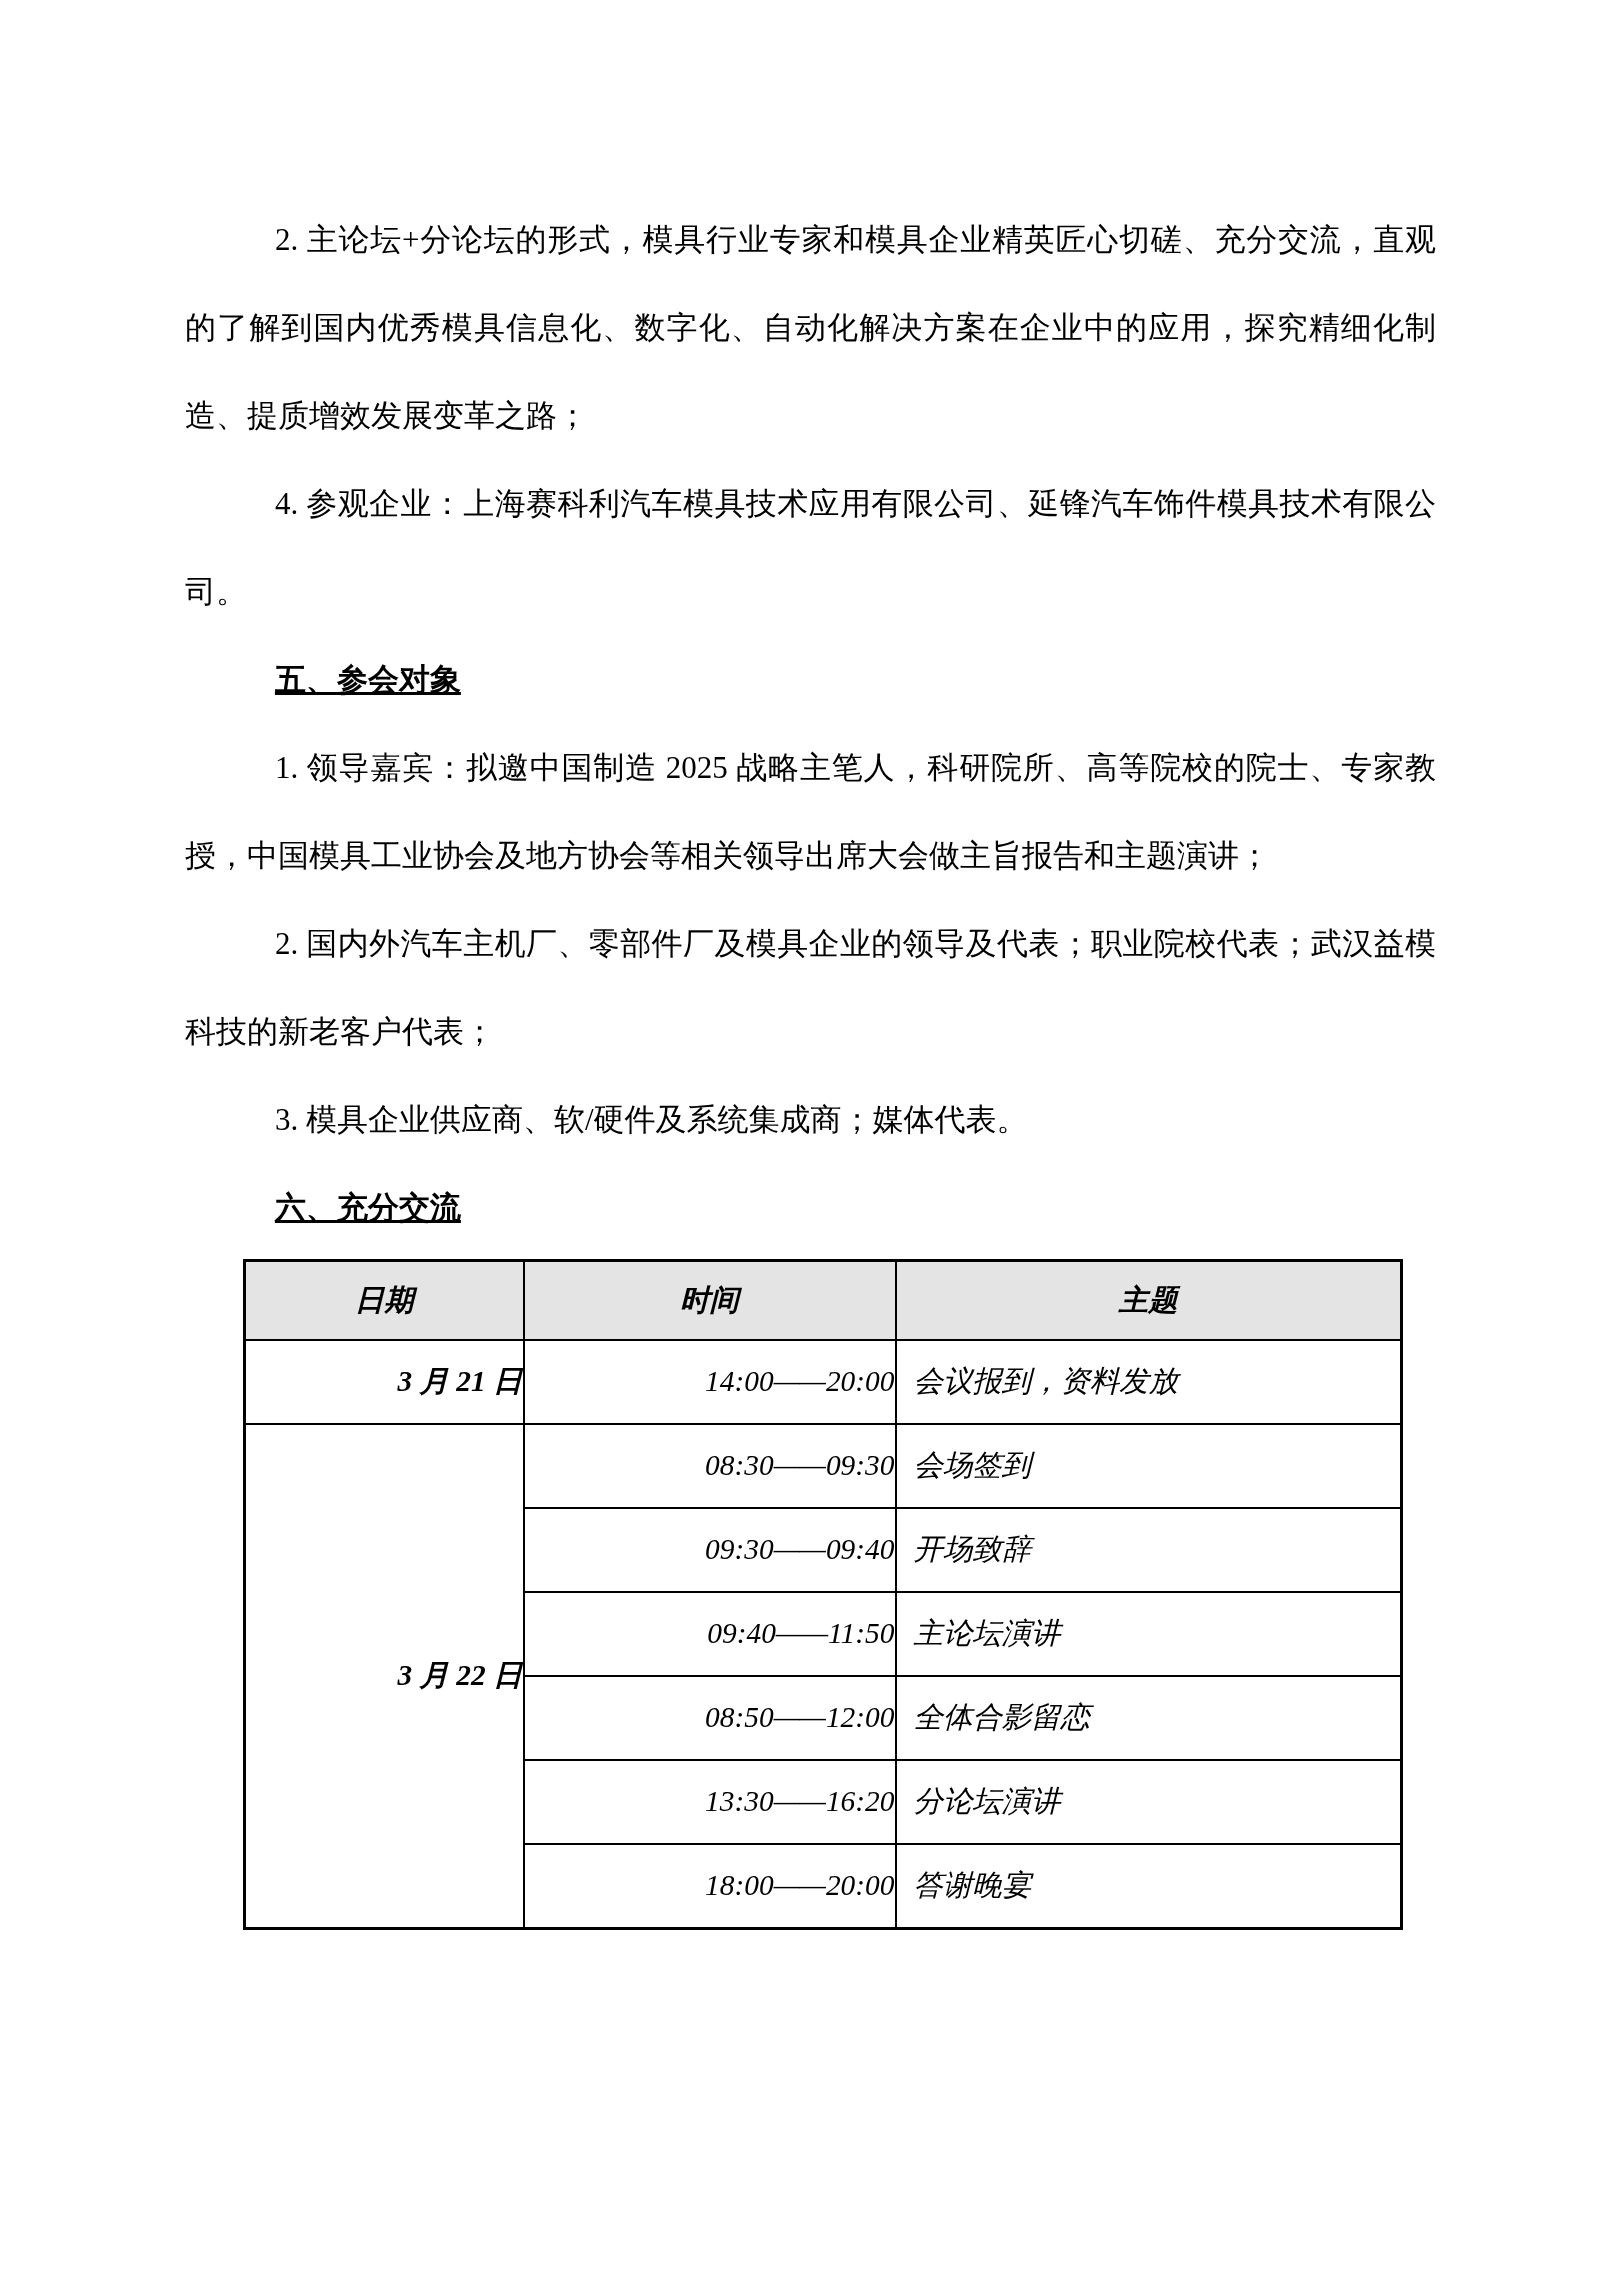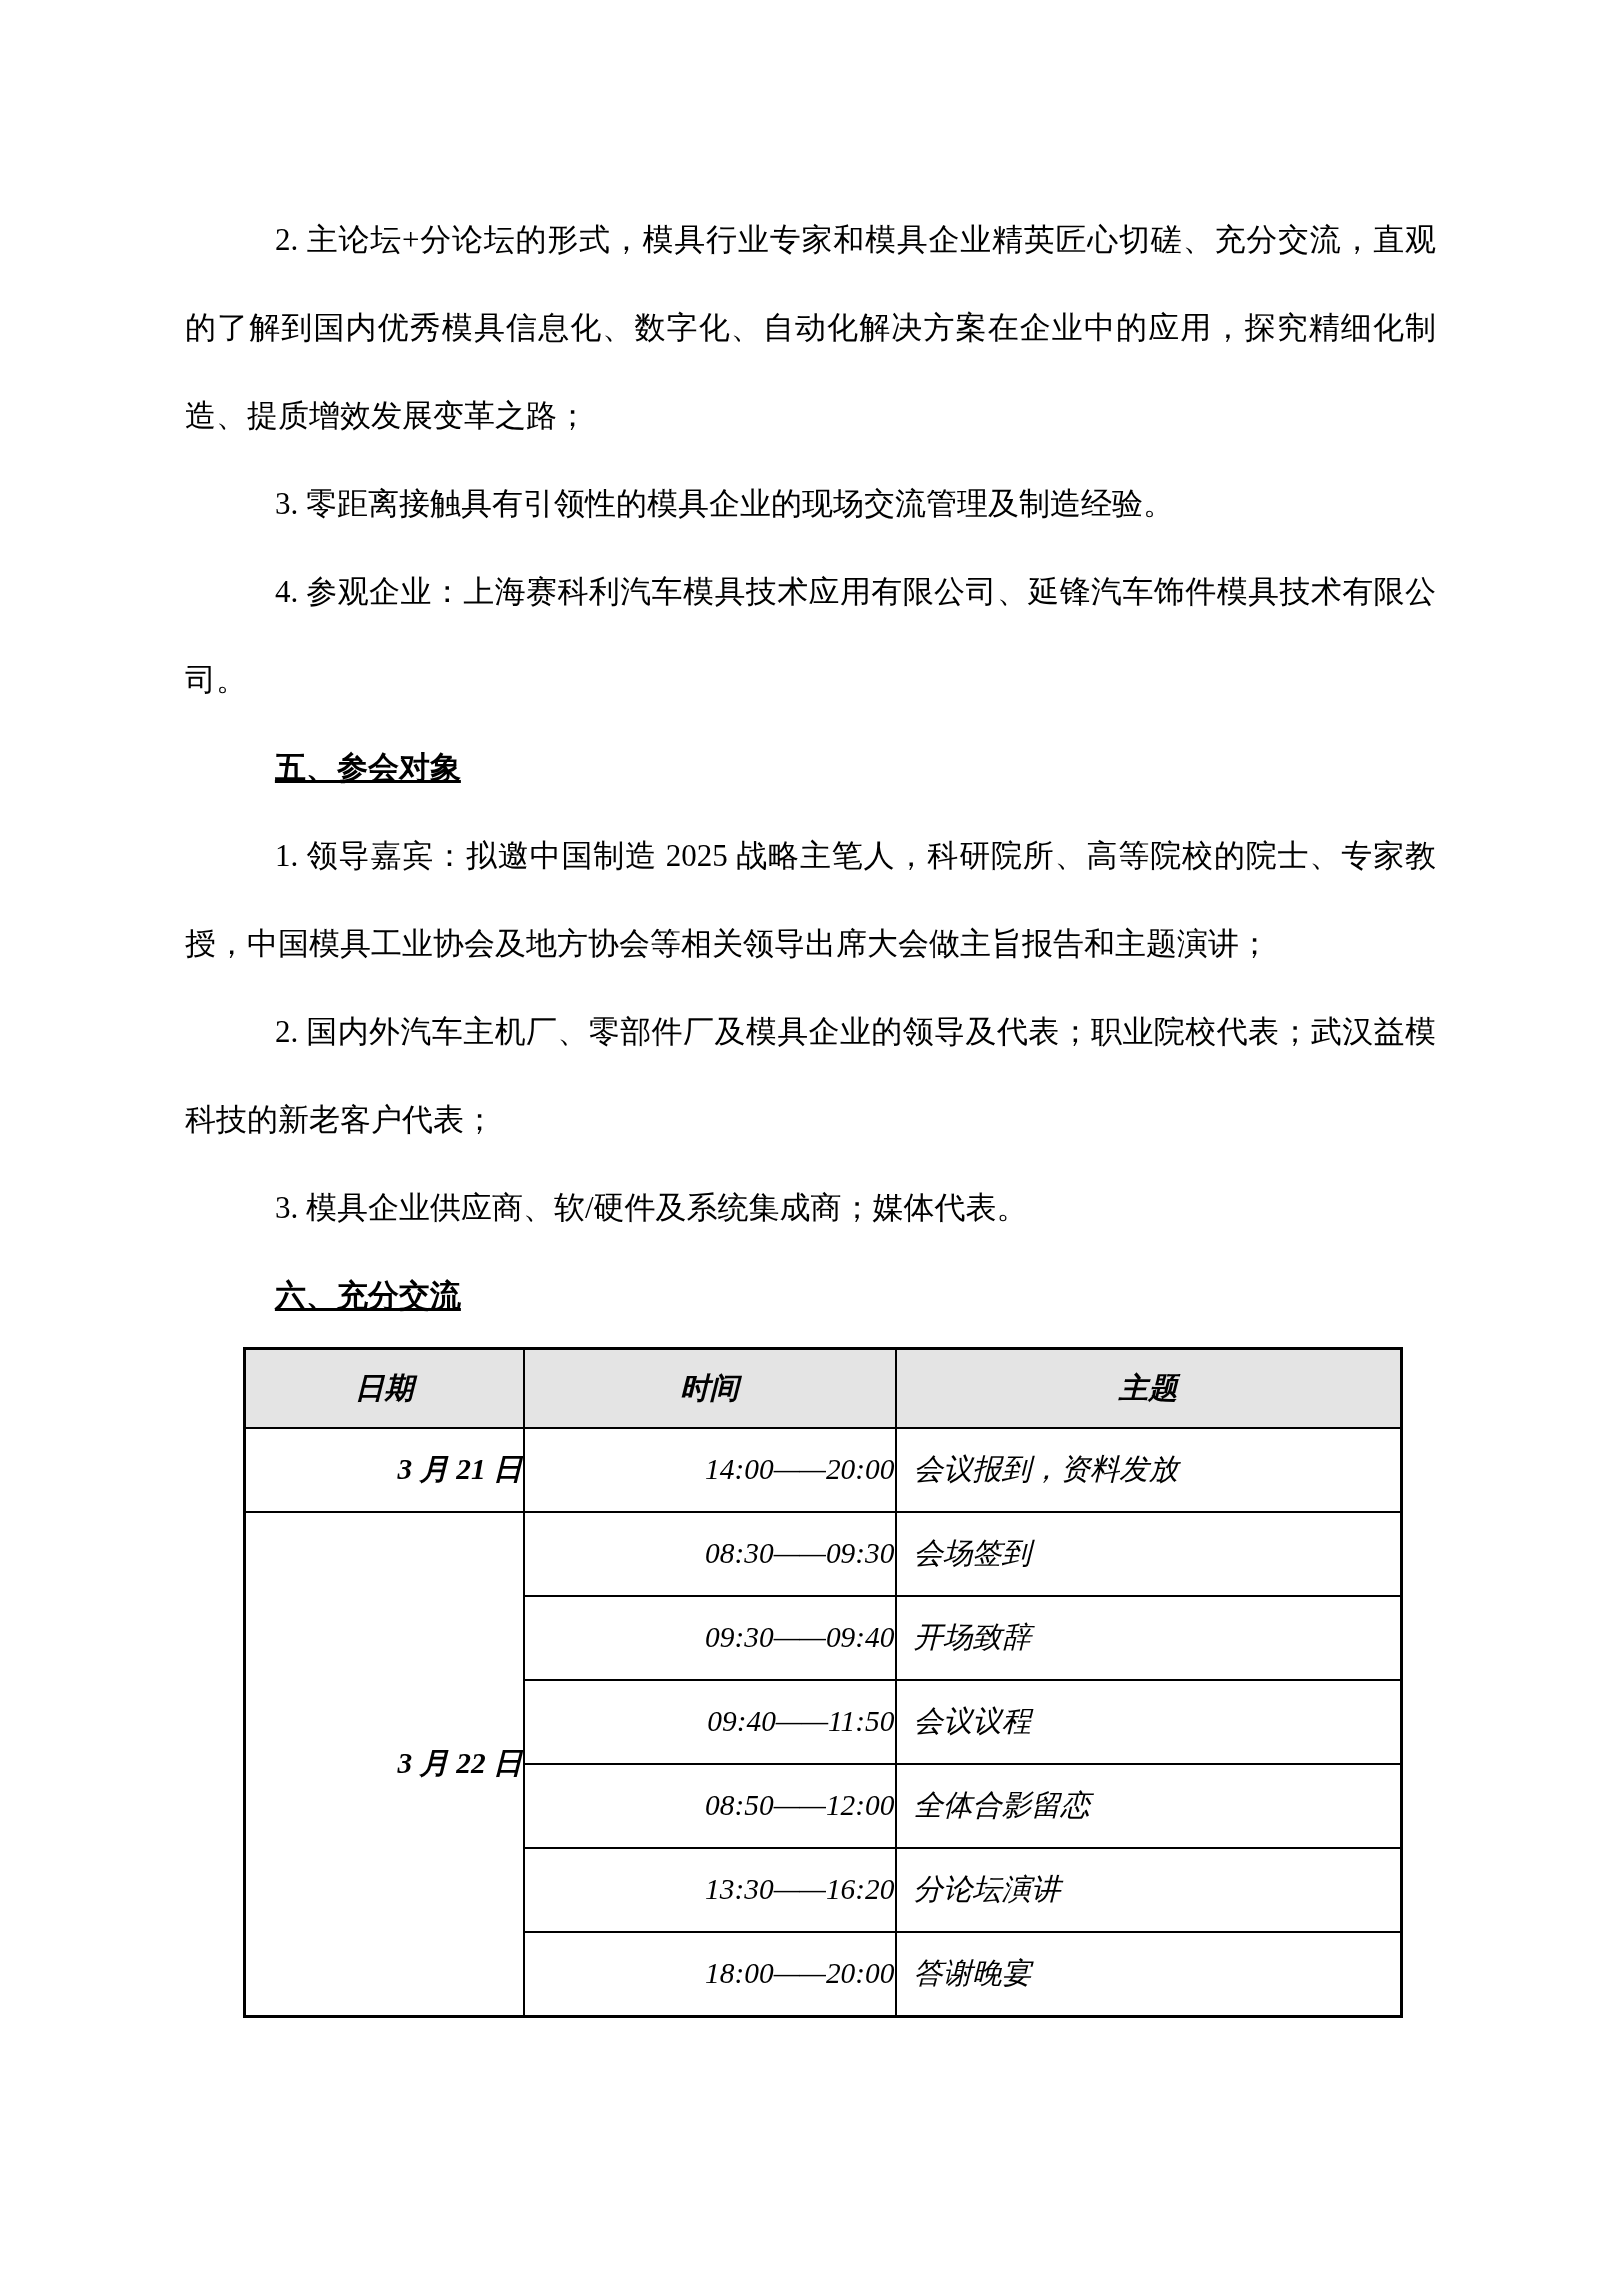--- a/index.html
+++ b/index.html
@@ -76,21 +76,20 @@
   }
 </style>
 </head>
 <body>
 
 <div class="page">
   <div class="content">
 
     <p>2. 主论坛+分论坛的形式，模具行业专家和模具企业精英匠心切磋、充分交流，直观的了解到国内优秀模具信息化、数字化、自动化解决方案在企业中的应用，探究精细化制造、提质增效发展变革之路；</p>
 
-    <p>3. 零距离接触具有引领性的模具企业的现场交流管理及制造经验。</p>
 
     <p>4. 参观企业：上海赛科利汽车模具技术应用有限公司、延锋汽车饰件模具技术有限公司。</p>
 
     <p class="heading">五、参会对象</p>
 
     <p>1. 领导嘉宾：拟邀中国制造 2025 战略主笔人，科研院所、高等院校的院士、专家教授，中国模具工业协会及地方协会等相关领导出席大会做主旨报告和主题演讲；</p>
 
     <p>2. 国内外汽车主机厂、零部件厂及模具企业的领导及代表；职业院校代表；武汉益模科技的新老客户代表；</p>
 
     <p>3. 模具企业供应商、软/硬件及系统集成商；媒体代表。</p>
@@ -120,21 +119,21 @@
           <td class="date" rowspan="6">3 月 22 日</td>
           <td class="time">08:30——09:30</td>
           <td class="topic">会场签到</td>
         </tr>
         <tr>
           <td class="time">09:30——09:40</td>
           <td class="topic">开场致辞</td>
         </tr>
         <tr>
           <td class="time">09:40——11:50</td>
-          <td class="topic">会议议程</td>
+          <td class="topic">主论坛演讲</td>
         </tr>
         <tr>
           <td class="time">08:50——12:00</td>
           <td class="topic">全体合影留恋</td>
         </tr>
         <tr>
           <td class="time">13:30——16:20</td>
           <td class="topic">分论坛演讲</td>
         </tr>
         <tr>

